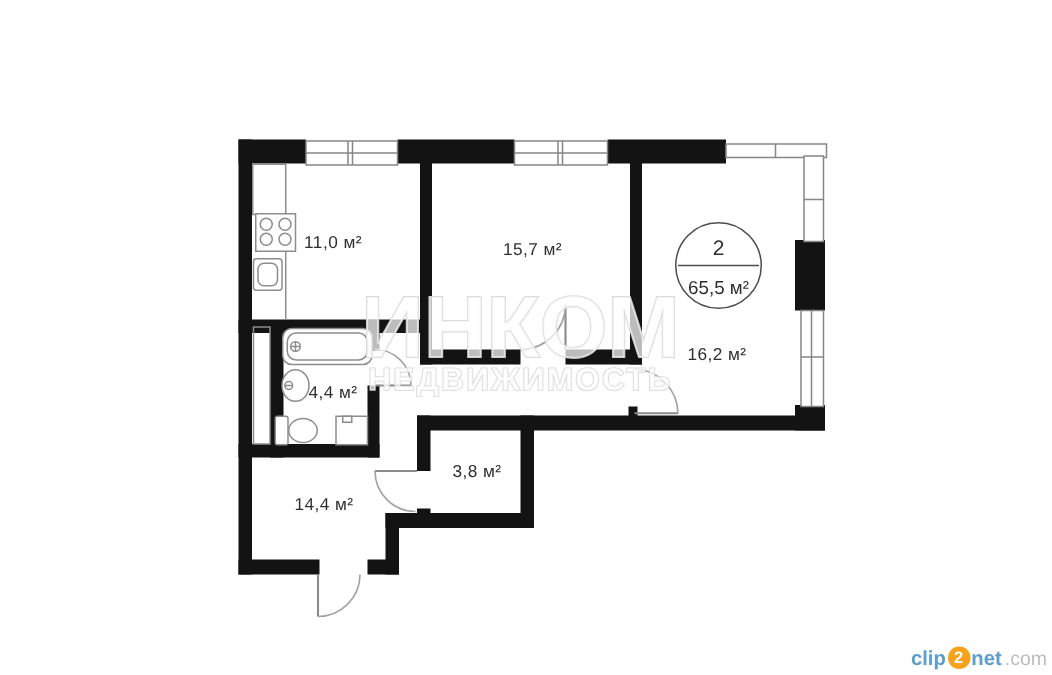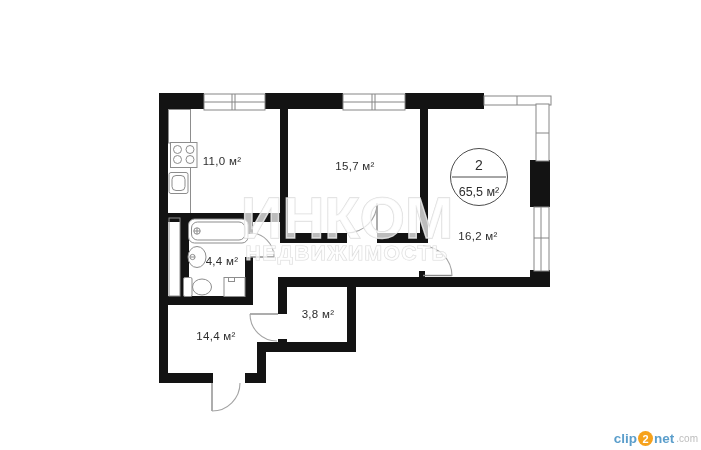--- a/index.html
+++ b/index.html
@@ -34,21 +34,21 @@
   }
   .clipnet{
     position:absolute;right:3px;bottom:4px;display:flex;align-items:center;
     font-family:"Liberation Sans",sans-serif;font-weight:bold;font-size:13.5px;color:#5b9ecb;margin-top:36px;
   }
   .clipnet .two{
     display:inline-flex;width:15px;height:15px;border-radius:50%;
     background:#f6a21c;color:#ffffff;font-size:11px;font-weight:bold;
     align-items:center;justify-content:center;margin:0 1px;
   }
-  .clipnet .com{color:#bdbdbd;font-weight:normal;font-size:10px;margin-left:2px;}
+  .clipnet .com{color:#bdbdbd;font-weight:normal;font-size:13px;margin-left:2px;}
 </style>
 </head>
 <body>
 
 <svg width="701" height="450" viewBox="0 0 701 450">
 
   <g>
 
     <rect class="wall" x="159" y="93" width="45" height="16"></rect>
     <rect class="wall" x="265" y="93" width="78" height="16"></rect>

